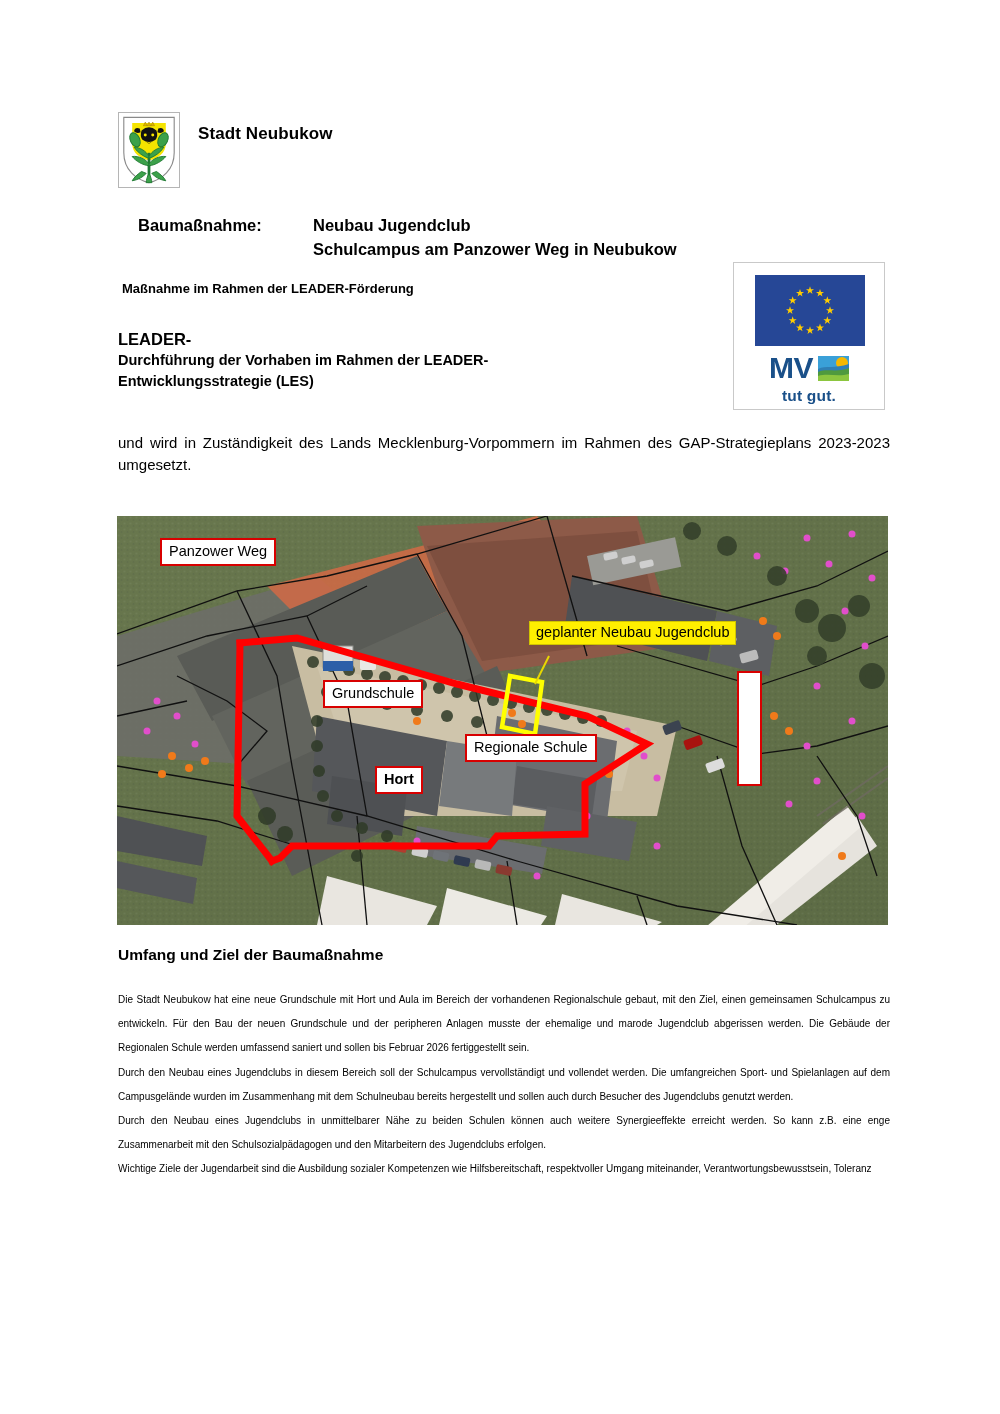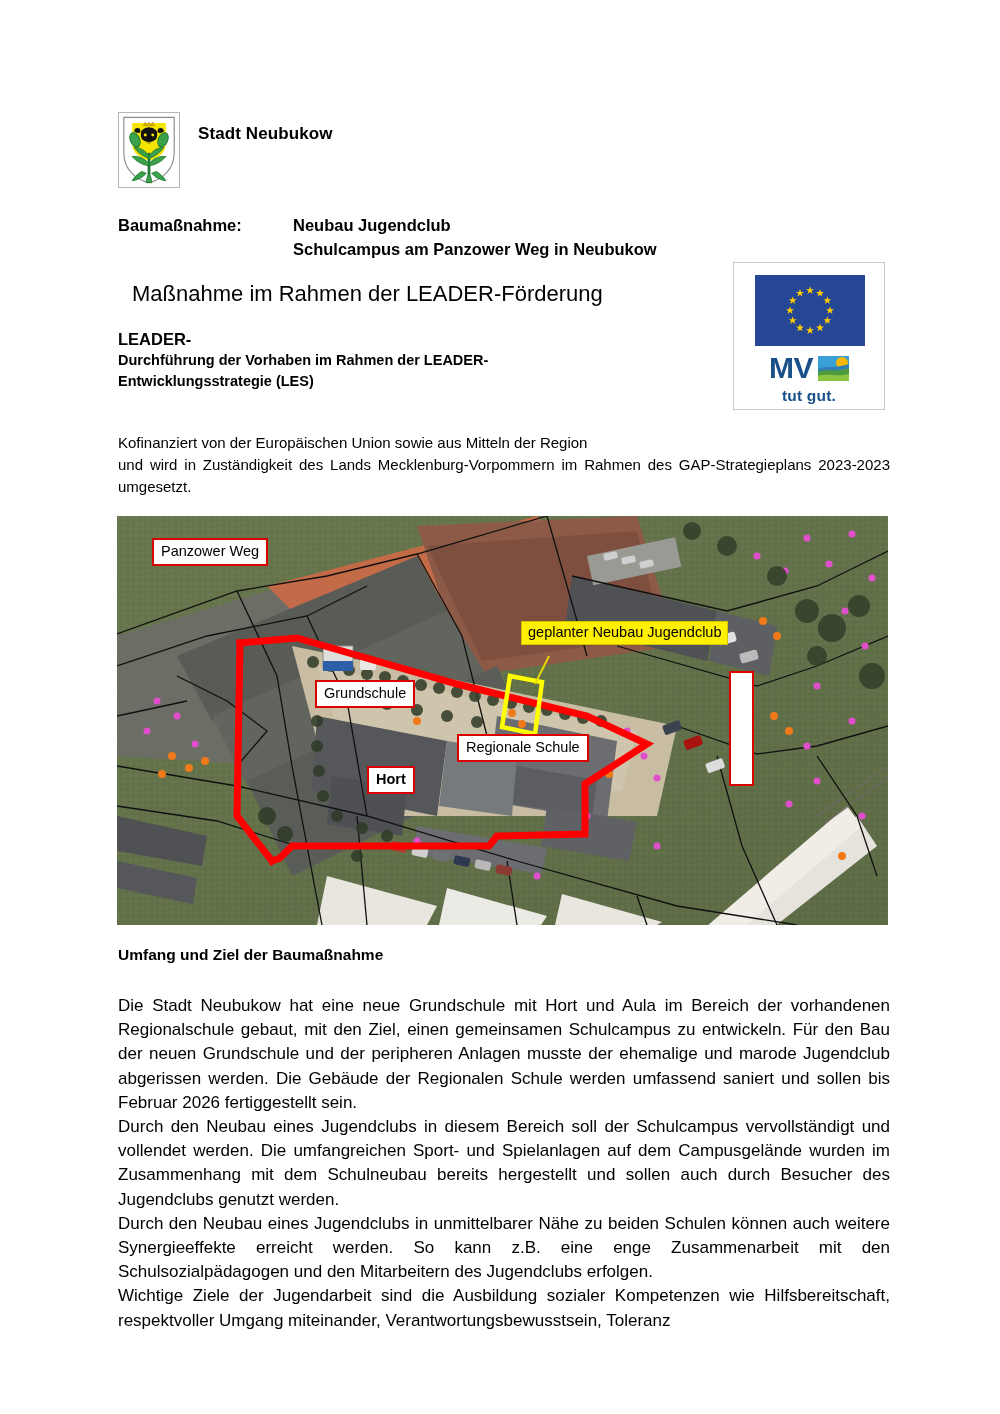--- a/index.html
+++ b/index.html
@@ -54,30 +54,30 @@
   
   .title-block {
     position: absolute;
     left: 118px;
     top: 213px;
     font-size: 16.5px;
     font-weight: bold;
     line-height: 24px;
   }
   .title-line { display: flex; white-space: nowrap; }
-  .title-label { width: 175px; flex: none; }
+  .title-label { width: 175px; flex: none; margin-left: 20px; }
   .title-value { }
   .title-line.indent .title-label { visibility: hidden; }
 
   .subtitle-1 {
     position: absolute;
-    left: 132px;
+    left: 122px;
     top: 281px;
-    font-size: 22px;
-    font-weight: normal;
+    font-size: 13px;
+    font-weight: bold;
     white-space: nowrap;
   }
 
   .leader-block {
     position: absolute;
     left: 118px;
     top: 329px;
     font-weight: bold;
     line-height: 21px;
   }
@@ -159,20 +159,21 @@
   .map-label {
     position: absolute;
     background: #ffffff;
     border: 2px solid #d80000;
     color: #000000;
     font-size: 14.5px;
     line-height: 1;
     padding: 4px 7px 5px 7px;
     white-space: nowrap;
     box-sizing: border-box;
+    margin-left: 8px;
   }
   .map-label.yellow {
     background: #ffef00;
     border: 1px solid #d0c400;
     padding: 3px 6px 4px 6px;
   }
   .map-label.blank {
     width: 25px;
     height: 115px;
     padding: 0;
@@ -185,24 +186,23 @@
     top: 946px;
     font-size: 15.5px;
     font-weight: bold;
     white-space: nowrap;
   }
   .body-text {
     position: absolute;
     left: 118px;
     top: 988px;
     width: 772px;
-    font-size: 17px;
+    font-size: 10px;
     line-height: 24.2px;
     text-align: justify;
-    margin-top: 6px;
   }
   .body-text p { margin: 0; }
   .body-text p:last-child { text-align: justify; }
 </style>
 </head>
 <body>
 
 <div class="page">
 
   <div class="header-row">
@@ -315,21 +315,20 @@
           <path d="M0 13 C8 9 16 13 31 8 L31 25 L0 25 Z" fill="#2f7fb5"></path>
           <path d="M0 16 C9 12 18 17 31 12 L31 25 L0 25 Z" fill="#4f9a3e"></path>
           <path d="M0 20 C10 17 20 21 31 18 L31 25 L0 25 Z" fill="#8cc63f"></path>
         </svg>
       </div>
       <div class="mv-slogan">tut gut.</div>
     </div>
   </div>
 
   <div class="funding">
-    <div class="nojust">Kofinanziert von der Europäischen Union sowie aus Mitteln der Region</div>
     <div>und wird in Zuständigkeit des Lands Mecklenburg-Vorpommern im Rahmen des GAP-Strategieplans 2023-2023 umgesetzt.</div>
   </div>
 
   <div class="map">
     <svg viewBox="0 0 771 409" xmlns="http://www.w3.org/2000/svg" preserveAspectRatio="none">
       <defs>
         <linearGradient id="gGreen" x1="0" y1="0" x2="1" y2="1">
           <stop offset="0%" stop-color="#6f7d52"></stop>
           <stop offset="100%" stop-color="#55633f"></stop>
         </linearGradient>

